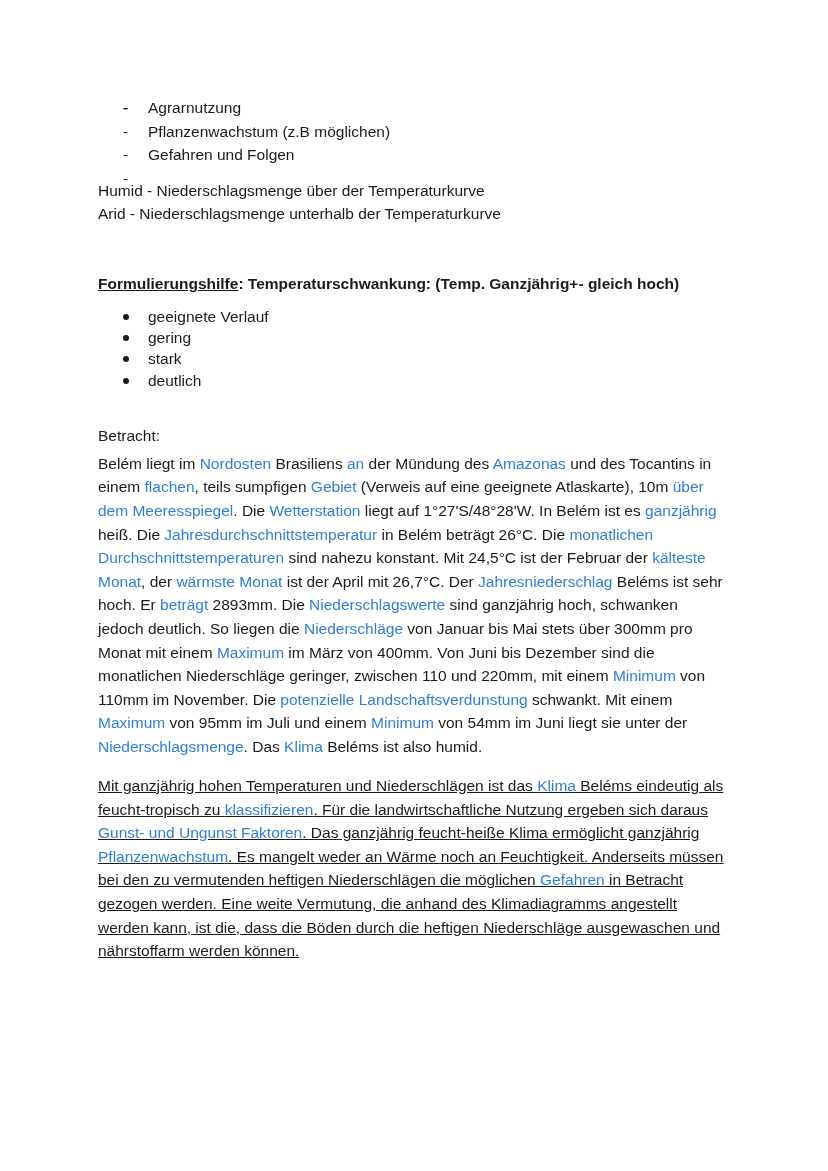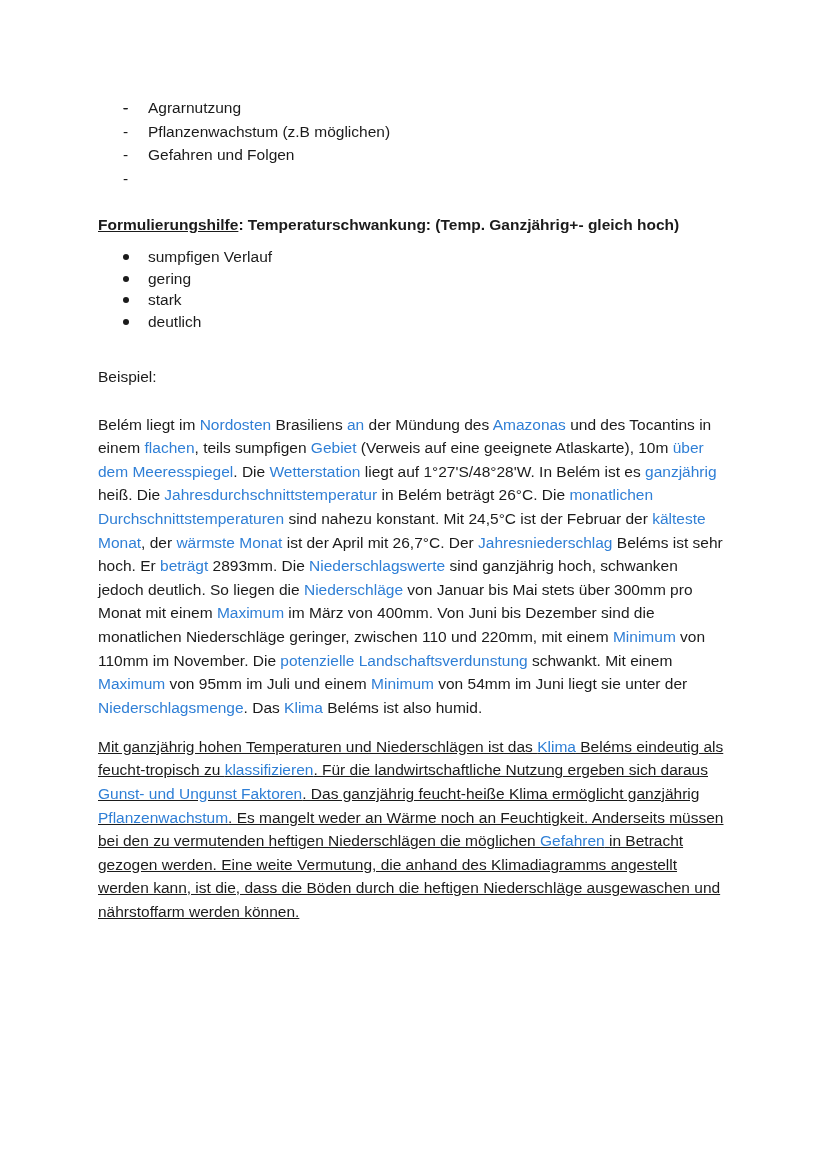--- a/index.html
+++ b/index.html
@@ -10,46 +10,50 @@
   .dash-list li { position: relative; padding-left: 50px; line-height: 23.6px; }
   .dash-list li .marker { position: absolute; left: 25px; top: 0; }
   .def-lines { margin-top: 12px; }
   .def-lines div { line-height: 23.6px; }
   .hint { margin-top: 46px; line-height: 23.6px; font-weight: bold; }
   .hint .u { text-decoration: underline; }
   .bullet-list { list-style: none; margin: 10px 0 0 0; padding: 0; }
   .bullet-list li { position: relative; padding-left: 50px; line-height: 21.4px; }
   .bullet-list li .dot { position: absolute; left: 25px; top: 8px; width: 6px; height: 6px; border-radius: 50%; background: #1b1b1b; }
   .beispiel { margin-top: 33px; line-height: 23.6px; }
-  .para { margin-top: 24px; line-height: 23.6px; width: 626px; }
+  .para { margin-top: 4px; line-height: 23.6px; width: 626px; }
   .para2 { margin-top: 12px; text-decoration: underline; }
   .hl { color: #2f7fd6; }
 </style>
 </head>
 <body>
 
 <div class="page">
   <ul class="dash-list">
     <li><span class="marker">-</span></li>
     <li><span class="marker">-</span></li>
     <li><span class="marker">-</span><span>Agrarnutzung</span></li>
     <li><span class="marker">-</span><span>Pflanzenwachstum (z.B möglichen)</span></li>
     <li><span class="marker">-</span><span>Gefahren und Folgen</span></li>
     <li><span class="marker">-</span></li>
   </ul>
 
+  <div class="def-lines">
+    <div>Humid - Niederschlagsmenge über der Temperaturkurve</div>
+    <div>Arid - Niederschlagsmenge unterhalb der Temperaturkurve</div>
+  </div>
 
   <div class="hint">
     <span class="u">Formulierungshilfe</span><span>: Temperaturschwankung: (Temp. Ganzjährig+- gleich hoch)</span>
   </div>
 
   <ul class="bullet-list">
-    <li><span class="dot"></span><span>sumpfigen Verlauf</span></li>
+    <li><span class="dot"></span><span>geeignete Verlauf</span></li>
     <li><span class="dot"></span><span>gering</span></li>
     <li><span class="dot"></span><span>stark</span></li>
     <li><span class="dot"></span><span>deutlich</span></li>
   </ul>
 
-  <div class="beispiel">Beispiel:</div>
+  <div class="beispiel">Betracht:</div>
 
   <p class="para"><span>Belém liegt im </span><span class="hl">Nordosten</span><span> Brasiliens </span><span class="hl">an</span><span> der Mündung des </span><span class="hl">Amazonas</span><span> und des Tocantins in einem </span><span class="hl">flachen</span><span>, teils sumpfigen </span><span class="hl">Gebiet</span><span> (Verweis auf eine geeignete Atlaskarte), 10m </span><span class="hl">über dem Meeresspiegel</span><span>. Die </span><span class="hl">Wetterstation</span><span> liegt auf 1°27'S/48°28'W. In Belém ist es </span><span class="hl">ganzjährig</span><span> heiß. Die </span><span class="hl">Jahresdurchschnittstemperatur</span><span> in Belém beträgt 26°C. Die </span><span class="hl">monatlichen Durchschnittstemperaturen</span><span> sind nahezu konstant. Mit 24,5°C ist der Februar der </span><span class="hl">kälteste Monat</span><span>, der </span><span class="hl">wärmste Monat</span><span> ist der April mit 26,7°C. Der </span><span class="hl">Jahresniederschlag</span><span> Beléms ist sehr hoch. Er </span><span class="hl">beträgt</span><span> 2893mm. Die </span><span class="hl">Niederschlagswerte</span><span> sind ganzjährig hoch, schwanken jedoch deutlich. So liegen die </span><span class="hl">Niederschläge</span><span> von Januar bis Mai stets über 300mm pro Monat mit einem </span><span class="hl">Maximum</span><span> im März von 400mm. Von Juni bis Dezember sind die monatlichen Niederschläge geringer, zwischen 110 und 220mm, mit einem </span><span class="hl">Minimum</span><span> von 110mm im November. Die </span><span class="hl">potenzielle Landschaftsverdunstung</span><span> schwankt. Mit einem </span><span class="hl">Maximum</span><span> von 95mm im Juli und einem </span><span class="hl">Minimum</span><span> von 54mm im Juni liegt sie unter der </span><span class="hl">Niederschlagsmenge</span><span>. Das </span><span class="hl">Klima</span><span> Beléms ist also humid.</span></p>
   <p class="para para2"><span>Mit ganzjährig hohen Temperaturen und Niederschlägen ist das </span><span class="hl">Klima</span><span> Beléms eindeutig als feucht-tropisch zu </span><span class="hl">klassifizieren</span><span>. Für die landwirtschaftliche Nutzung ergeben sich daraus </span><span class="hl">Gunst- und Ungunst Faktoren</span><span>. Das ganzjährig feucht-heiße Klima ermöglicht ganzjährig </span><span class="hl">Pflanzenwachstum</span><span>. Es mangelt weder an Wärme noch an Feuchtigkeit. Anderseits müssen bei den zu vermutenden heftigen Niederschlägen die möglichen </span><span class="hl">Gefahren</span><span> in Betracht gezogen werden. Eine weite Vermutung, die anhand des Klimadiagramms angestellt werden kann, ist die, dass die Böden durch die heftigen Niederschläge ausgewaschen und nährstoffarm werden können.</span></p>
 </div>
 
 </body></html>

